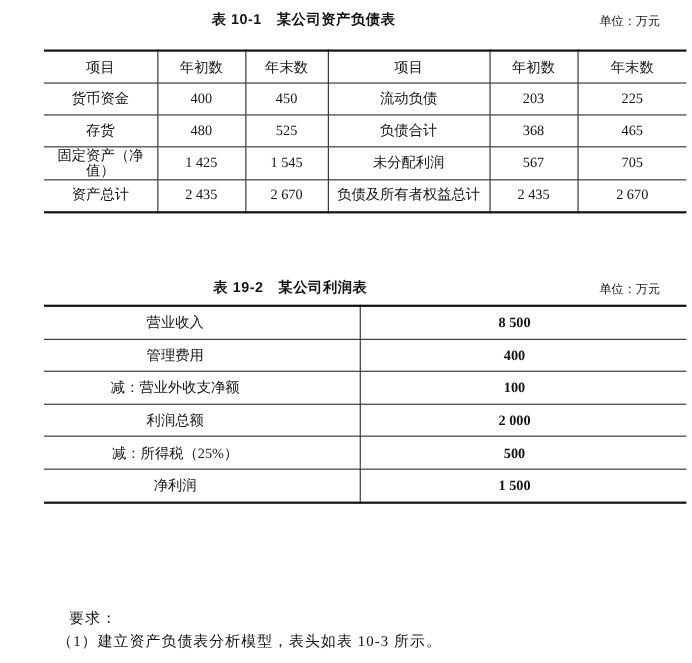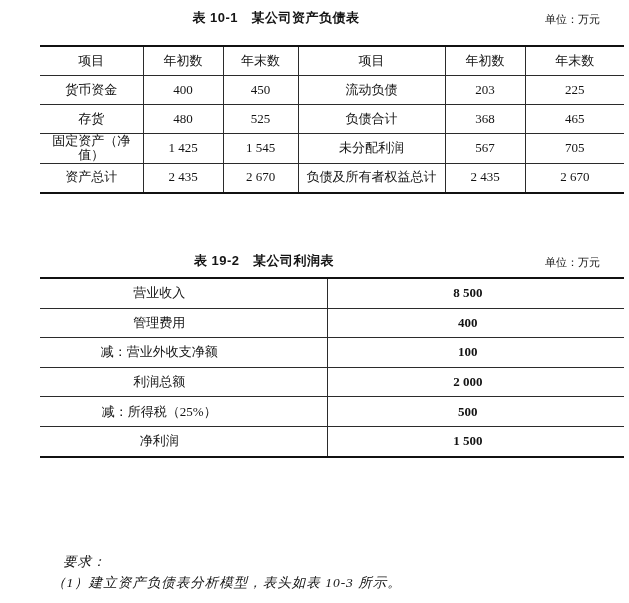--- a/index.html
+++ b/index.html
@@ -27,21 +27,21 @@
   }
   td:last-child{border-right:none;}
   tr:last-child td{border-bottom:none;}
   #balance-sheet{top:45px;}
   #balance-sheet td{height:28px;}
   #income-statement{top:277px;}
   #income-statement td{height:28.6px;}
   #income-statement td.lbl{padding-right:48px;}
   #income-statement td.val{padding-right:16px;font-weight:bold;}
   .footer-line{
-    position:absolute;font-style:italic;font-size:13.5px;
+    position:absolute;font-size:13.5px;
     letter-spacing:1px;white-space:nowrap;
   }
   #footer-line-1{left:63px;top:553px;}
   #footer-line-2{left:52px;top:574px;text-align:right;}
 </style>
 </head>
 <body>
 
 <div class="caption-title" style="left:276px;top:9px;">表 10-1　某公司资产负债表</div>
 <div class="caption-unit" style="top:12px;">单位：万元</div>

